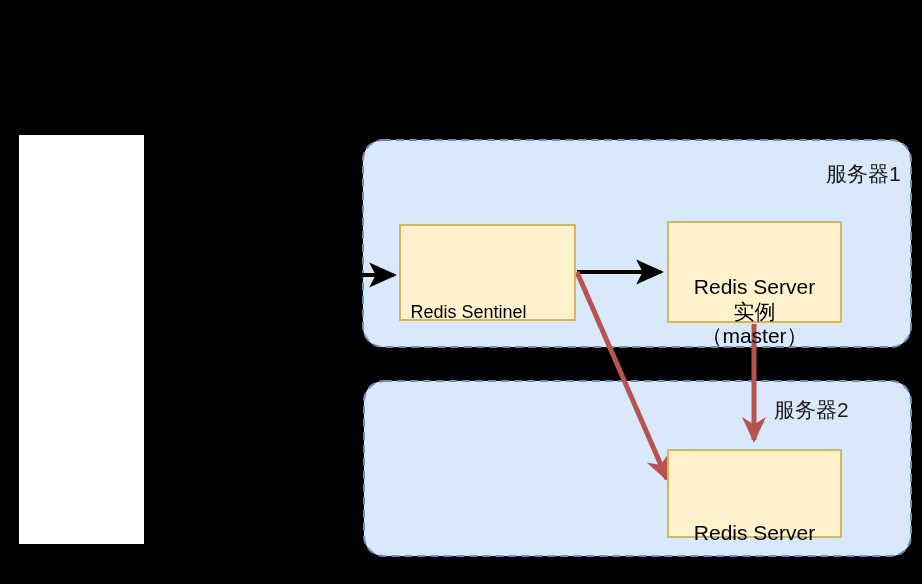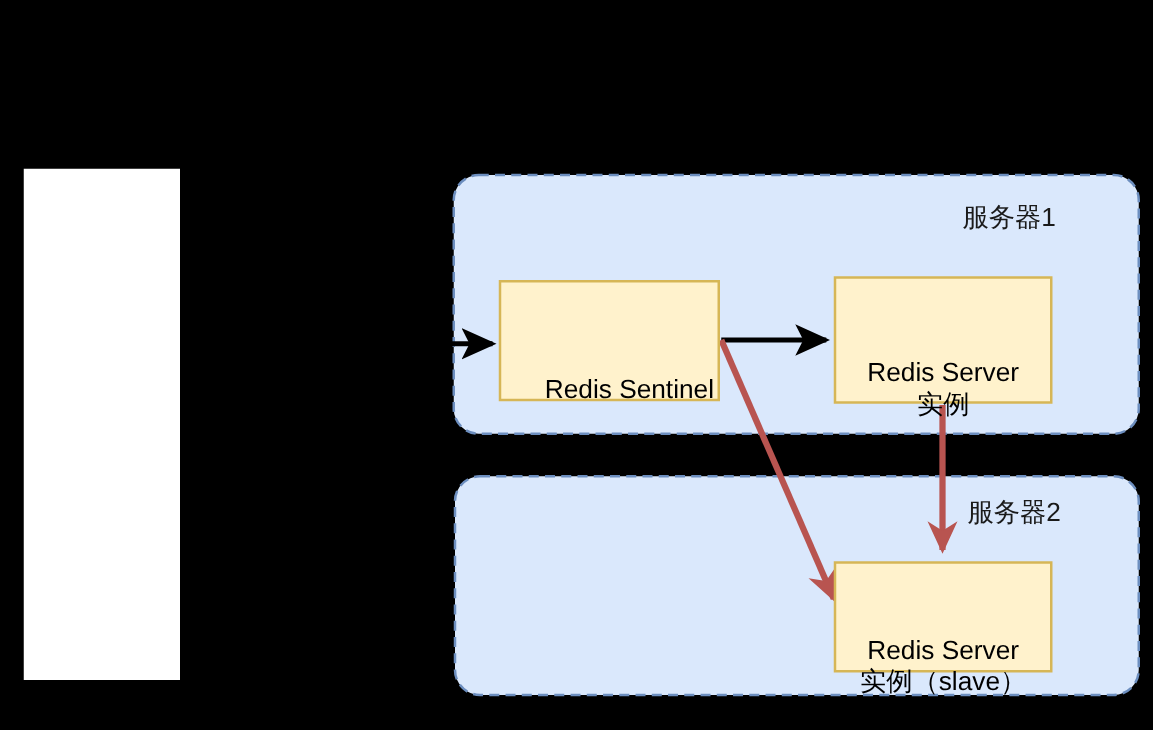--- a/index.html
+++ b/index.html
@@ -77,29 +77,29 @@
   </svg>
 
   <svg class="layer">
     <rect x="18" y="134" width="127" height="411" fill="#ffffff" stroke="#000000" stroke-width="2"></rect>
     <rect x="400" y="225" width="175" height="95" fill="#fff2cc" stroke="#d6b656" stroke-width="2"></rect>
     <rect x="668" y="222" width="173" height="100" fill="#fff2cc" stroke="#d6b656" stroke-width="2"></rect>
     <rect x="668" y="450" width="173" height="87" fill="#fff2cc" stroke="#d6b656" stroke-width="2"></rect>
   </svg>
 
 
-  <div class="node-label" style="left:416px; top:225px; width:175px; height:95px; font-size:21px;">Redis Sentinel</div>
+  <div class="node-label" style="left:381px; top:225px; width:175px; height:95px; font-size:18px;">Redis Sentinel</div>
 
   <div class="node-label" style="left:668px; top:222px; width:173px; height:100px; font-size:21px; flex-direction:column;">
     <span>Redis Server</span>
     <span>实例</span>
+    <span>（master）</span>
   </div>
 
   <div class="node-label" style="left:668px; top:450px; width:173px; height:87px; font-size:21px; flex-direction:column;">
     <span>Redis Server</span>
-    <span>实例（slave）</span>
   </div>
 
-  <div class="group-label" style="left:770px; top:160px;">服务器1</div>
+  <div class="group-label" style="left:826px; top:160px;">服务器1</div>
 
   <div class="group-label" style="left:774px; top:396px;">服务器2</div>
 
 </div>
 
 </body></html>

